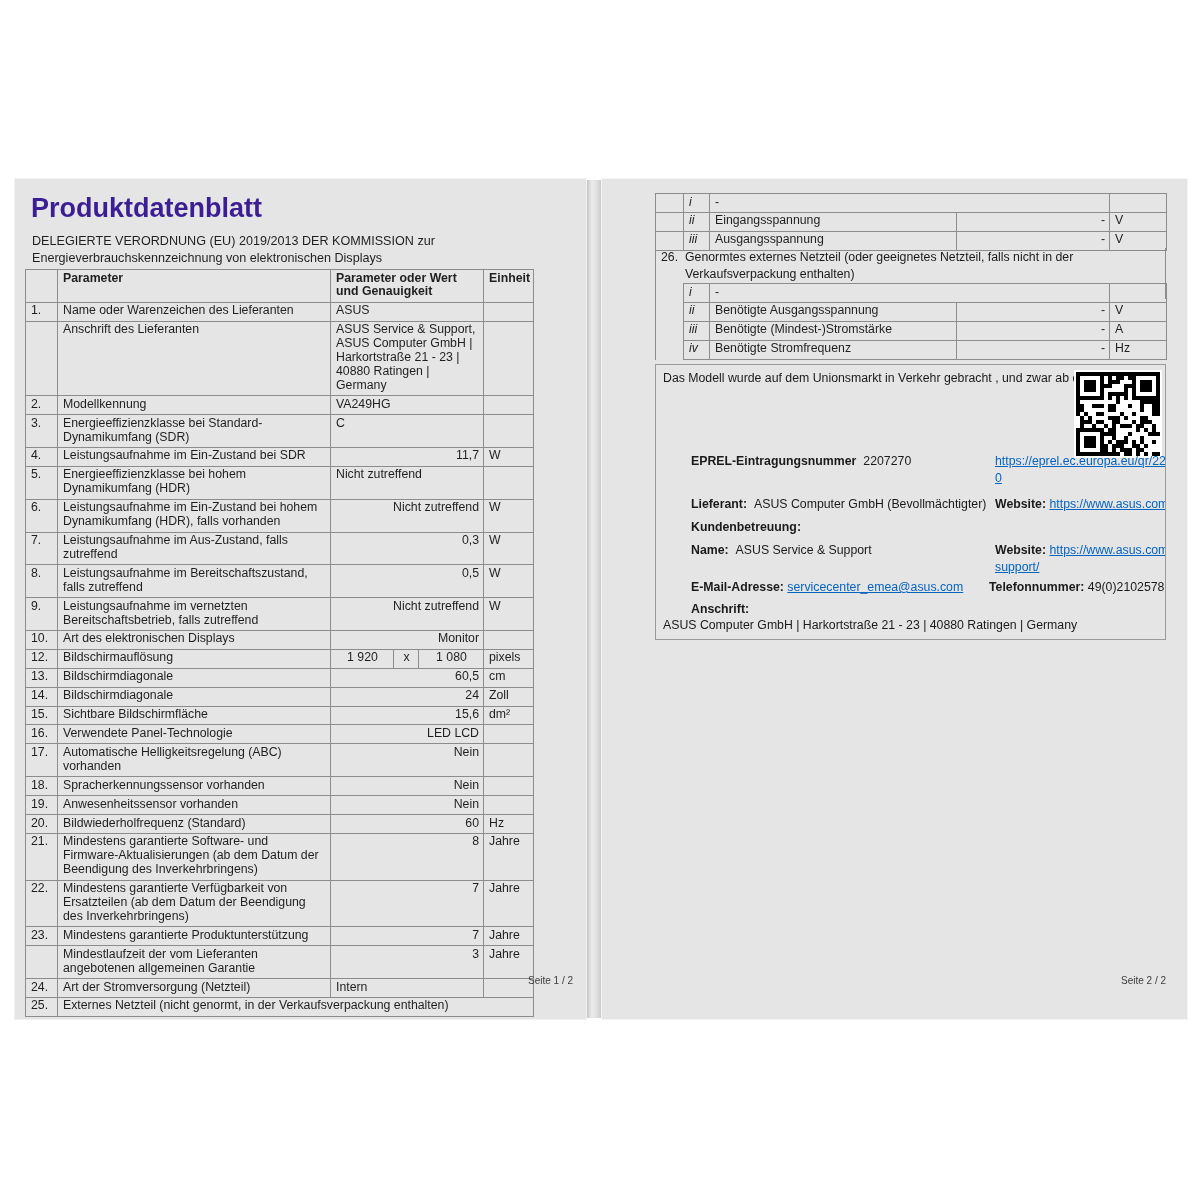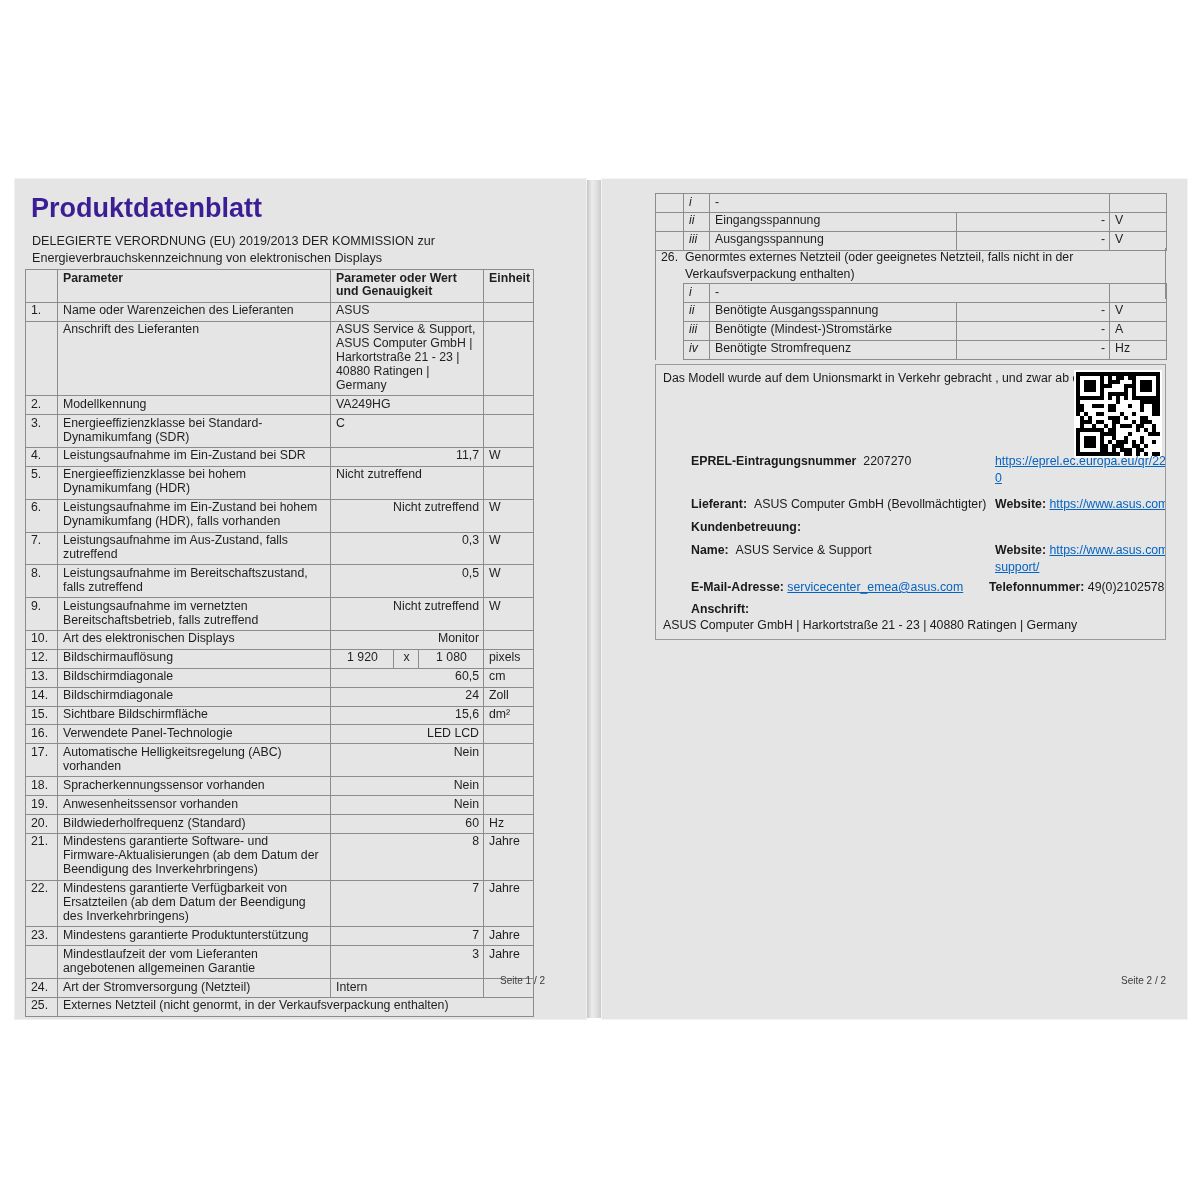--- a/index.html
+++ b/index.html
@@ -59,21 +59,21 @@
     position:absolute; left:7px; top:5px; right:2px;
     white-space:nowrap; overflow:hidden; font-size:12.3px;
   }
   #qr {
     position:absolute; top:5px; right:3px; width:88px; height:88px;
     background:#ffffff; padding:2px; box-sizing:border-box;
   }
   .footer {
     position:absolute; top:796px; font-size:10px; color:#3c3c3c; text-align:right;
   }
-  #footL { left:22px; width:508px; }
+  #footL { left:10px; width:508px;padding-left:40px; }
   #footR { left:53px; width:511px; }
 </style>
 </head>
 <body>
 
 <div>
 
   <div class="page" id="pageL">
     <div class="title">Produktdatenblatt</div>
     <div class="subtitle">

